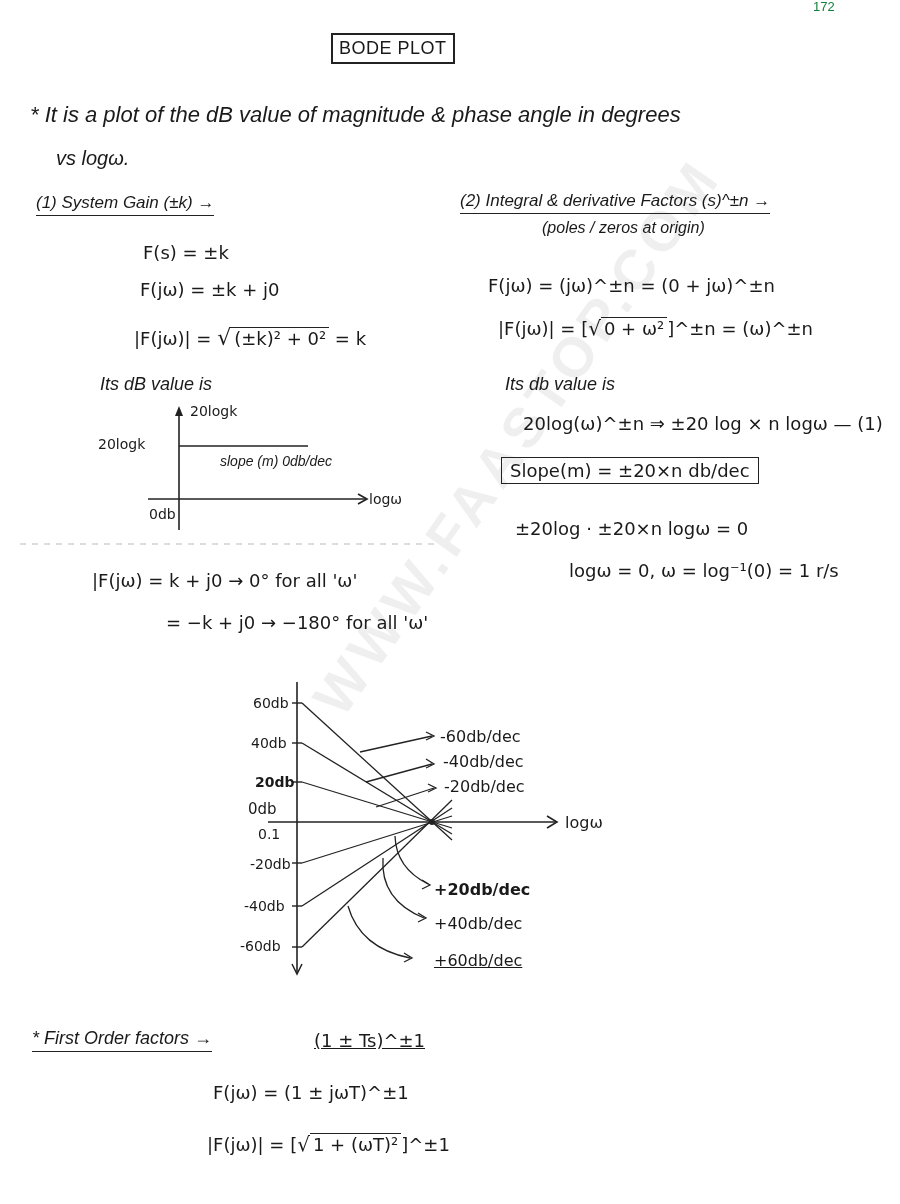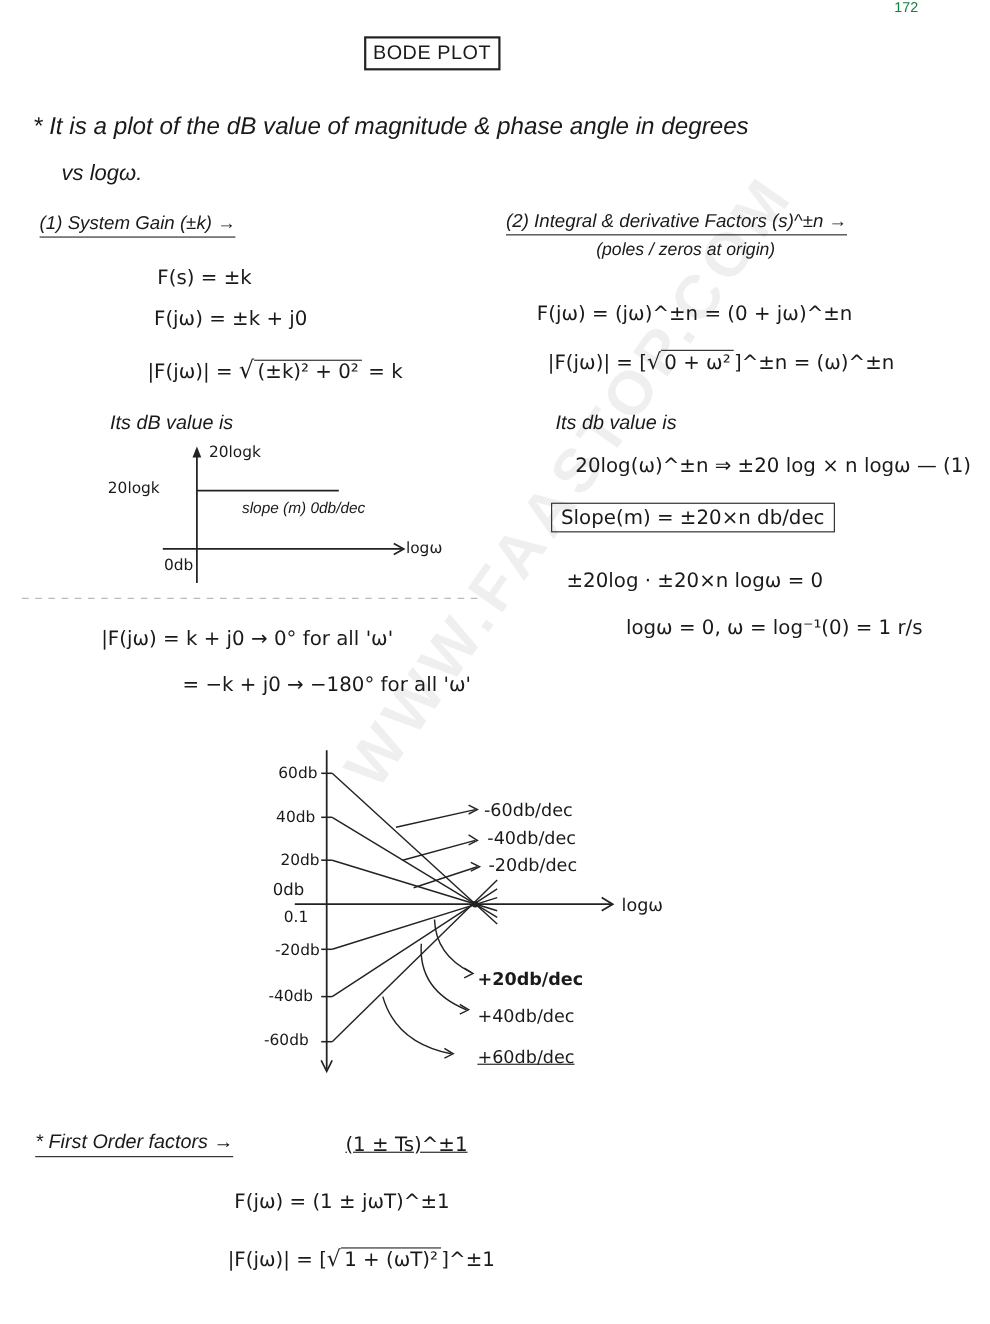--- a/index.html
+++ b/index.html
@@ -105,21 +105,21 @@
   <polyline points="428,784 436,788 428,792" fill="none" stroke="#222" stroke-width="1.3"></polyline>
   <path d="M395,836 Q396,868 428,884" fill="none" stroke="#222" stroke-width="1.3"></path>
   <polyline points="422,880 430,885 422,889" fill="none" stroke="#222" stroke-width="1.3"></polyline>
   <path d="M383,858 Q380,900 424,918" fill="none" stroke="#222" stroke-width="1.3"></path>
   <polyline points="418,913 426,918 418,922" fill="none" stroke="#222" stroke-width="1.3"></polyline>
   <path d="M348,906 Q360,948 410,958" fill="none" stroke="#222" stroke-width="1.3"></path>
   <polyline points="404,953 412,958 404,962" fill="none" stroke="#222" stroke-width="1.3"></polyline>
 </svg>
 <div class="abs lbl" style="left:253px;top:695px;">60db</div>
 <div class="abs lbl" style="left:251px;top:735px;">40db</div>
-<div class="abs lbl" style="left:255px;top:774px;">20db</div>
+<div class="abs lbl" style="left:255px;top:774px;font-weight:bold;">20db</div>
 <div class="abs lbl" style="left:248px;top:800px;font-size:15px;">0db</div>
 <div class="abs lbl" style="left:258px;top:826px;">0.1</div>
 <div class="abs lbl" style="left:250px;top:856px;">-20db</div>
 <div class="abs lbl" style="left:244px;top:898px;">-40db</div>
 <div class="abs lbl" style="left:240px;top:938px;">-60db</div>
 <div class="abs eqs" style="left:565px;top:813px;">logω</div>
 <div class="abs eqs" style="left:440px;top:727px;">-60db/dec</div>
 <div class="abs eqs" style="left:443px;top:752px;">-40db/dec</div>
 <div class="abs eqs" style="left:444px;top:777px;">-20db/dec</div>
 <div class="abs eqs" style="left:434px;top:880px;font-weight:bold;">+20db/dec</div>

